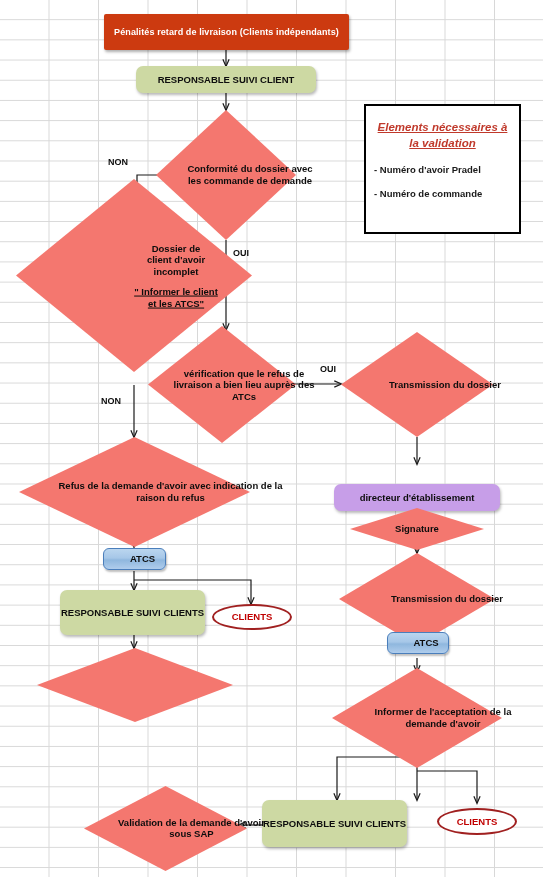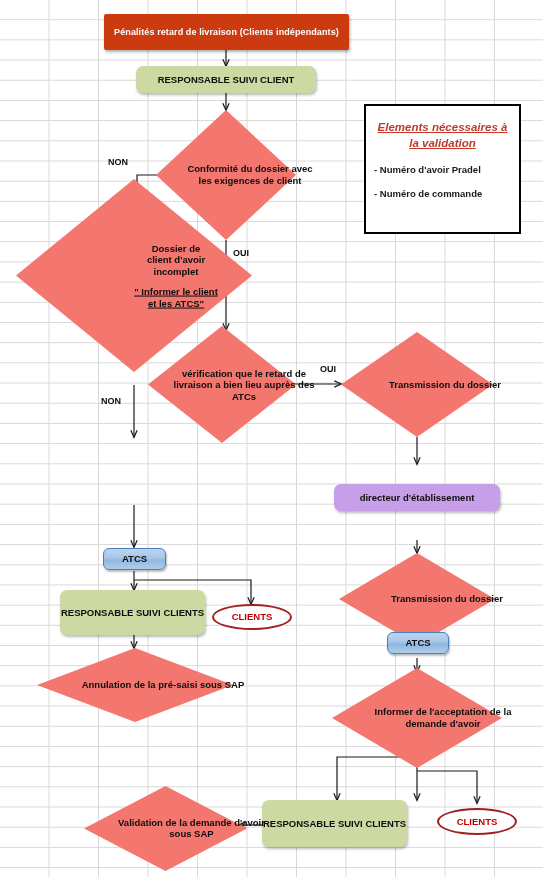--- a/index.html
+++ b/index.html
@@ -62,21 +62,21 @@
   }
   .purple .lbl{font-size:9.5px;}
 
   
   .blue{
     background:linear-gradient(to bottom,#BBD6EF 0%,#A6C7E8 45%,#8FB7DE 55%,#AFCDEC 100%);
     border:1px solid #4A7EBB;
     border-radius:6px;
     box-shadow:1px 2px 2px rgba(0,0,0,.25);
   }
-  .blue .lbl{font-size:9.5px;}
+  .blue .lbl{font-size:9.5px;padding-left:8px;}
 
   
   .ellipse{
     background:#ffffff;
     border:2px solid #A02020;
     border-radius:50%;
   }
   .ellipse .lbl{color:#C00000;font-size:9.5px;}
 
   
@@ -164,84 +164,91 @@
   </div>
 
   <div class="node legend" style="left:364px;top:104px;width:157px;height:130px;">
     <div class="legend-title">Elements nécessaires à la validation</div>
     <div class="legend-item">- Numéro d'avoir Pradel</div>
     <div class="legend-item">- Numéro de commande</div>
   </div>
 
   <div class="node diamond" style="left:156px;top:110px;width:140px;height:130px;">
     <div class="dshape"></div>
-    <span class="lbl" style="padding:0 24px;">Conformité du dossier avec les exigences de client</span>
+    <span class="lbl" style="padding:0 24px;">Conformité du dossier avec les commande de demande</span>
   </div>
   <div class="edge-label" style="left:108px;top:157px;">NON</div>
   <div class="edge-label" style="left:233px;top:248px;">OUI</div>
 
   <div class="node diamond" style="left:16px;top:179px;width:236px;height:193px;">
     <div class="dshape"></div>
     <div class="lbl" style="padding:0 42px;">
       <div>Dossier de</div>
       <div>client d'avoir</div>
       <div>incomplet</div>
       <div style="height:9px;"></div>
       <div class="underline">" Informer  le client</div>
       <div class="underline">et les ATCS"</div>
     </div>
   </div>
   <div class="edge-label" style="left:101px;top:396px;">NON</div>
 
   <div class="node diamond" style="left:148px;top:326px;width:148px;height:117px;">
     <div class="dshape"></div>
-    <span class="lbl" style="padding:0 22px;">vérification que le retard de livraison a bien lieu auprès des ATCs</span>
+    <span class="lbl" style="padding:0 22px;">vérification que le refus de livraison a bien lieu auprès des ATCs</span>
   </div>
   <div class="edge-label" style="left:320px;top:364px;">OUI</div>
 
   <div class="node diamond" style="left:341px;top:332px;width:152px;height:105px;">
     <div class="dshape"></div>
     <span class="lbl" style="padding:0 28px;">Transmission du dossier</span>
   </div>
 
   <div class="node purple" style="left:334px;top:464px;width:166px;height:27px;">
     <span class="lbl">directeur d'établissement</span>
   </div>
 
+  <div class="node diamond" style="left:350px;top:508px;width:134px;height:42px;">
+    <div class="dshape"></div>
+    <span class="lbl">Signature</span>
+  </div>
 
   <div class="node diamond" style="left:339px;top:553px;width:156px;height:92px;">
     <div class="dshape"></div>
     <span class="lbl" style="padding:0 30px;">Transmission du dossier</span>
   </div>
 
   <div class="node blue" style="left:387px;top:632px;width:62px;height:22px;">
     <span class="lbl">ATCS</span>
   </div>
 
   <div class="node diamond" style="left:332px;top:668px;width:170px;height:100px;">
     <div class="dshape"></div>
     <span class="lbl" style="padding:0 26px;">Informer de l'acceptation de la demande d'avoir</span>
   </div>
 
+  <div class="node diamond" style="left:19px;top:437px;width:231px;height:110px;">
+    <div class="dshape"></div>
+    <span class="lbl" style="padding:0 36px;">Refus de la demande d'avoir avec indication de la  raison  du refus</span>
+  </div>
 
   <div class="node blue" style="left:103px;top:548px;width:63px;height:22px;">
     <span class="lbl">ATCS</span>
   </div>
 
   <div class="node green" style="left:60px;top:590px;width:145px;height:45px;">
     <span class="lbl">RESPONSABLE  SUIVI CLIENTS</span>
   </div>
 
   <div class="node ellipse" style="left:212px;top:604px;width:80px;height:26px;">
     <span class="lbl">CLIENTS</span>
   </div>
 
   <div class="node diamond" style="left:37px;top:648px;width:196px;height:74px;">
     <div class="dshape"></div>
-    <span class="lbl" style="padding:0 28px;">Annulation de la pré-saisi sous  SAP</span>
   </div>
 
   <div class="node green" style="left:262px;top:800px;width:145px;height:47px;">
     <span class="lbl">RESPONSABLE  SUIVI CLIENTS</span>
   </div>
 
   <div class="node ellipse" style="left:437px;top:808px;width:80px;height:27px;">
     <span class="lbl">CLIENTS</span>
   </div>
 

